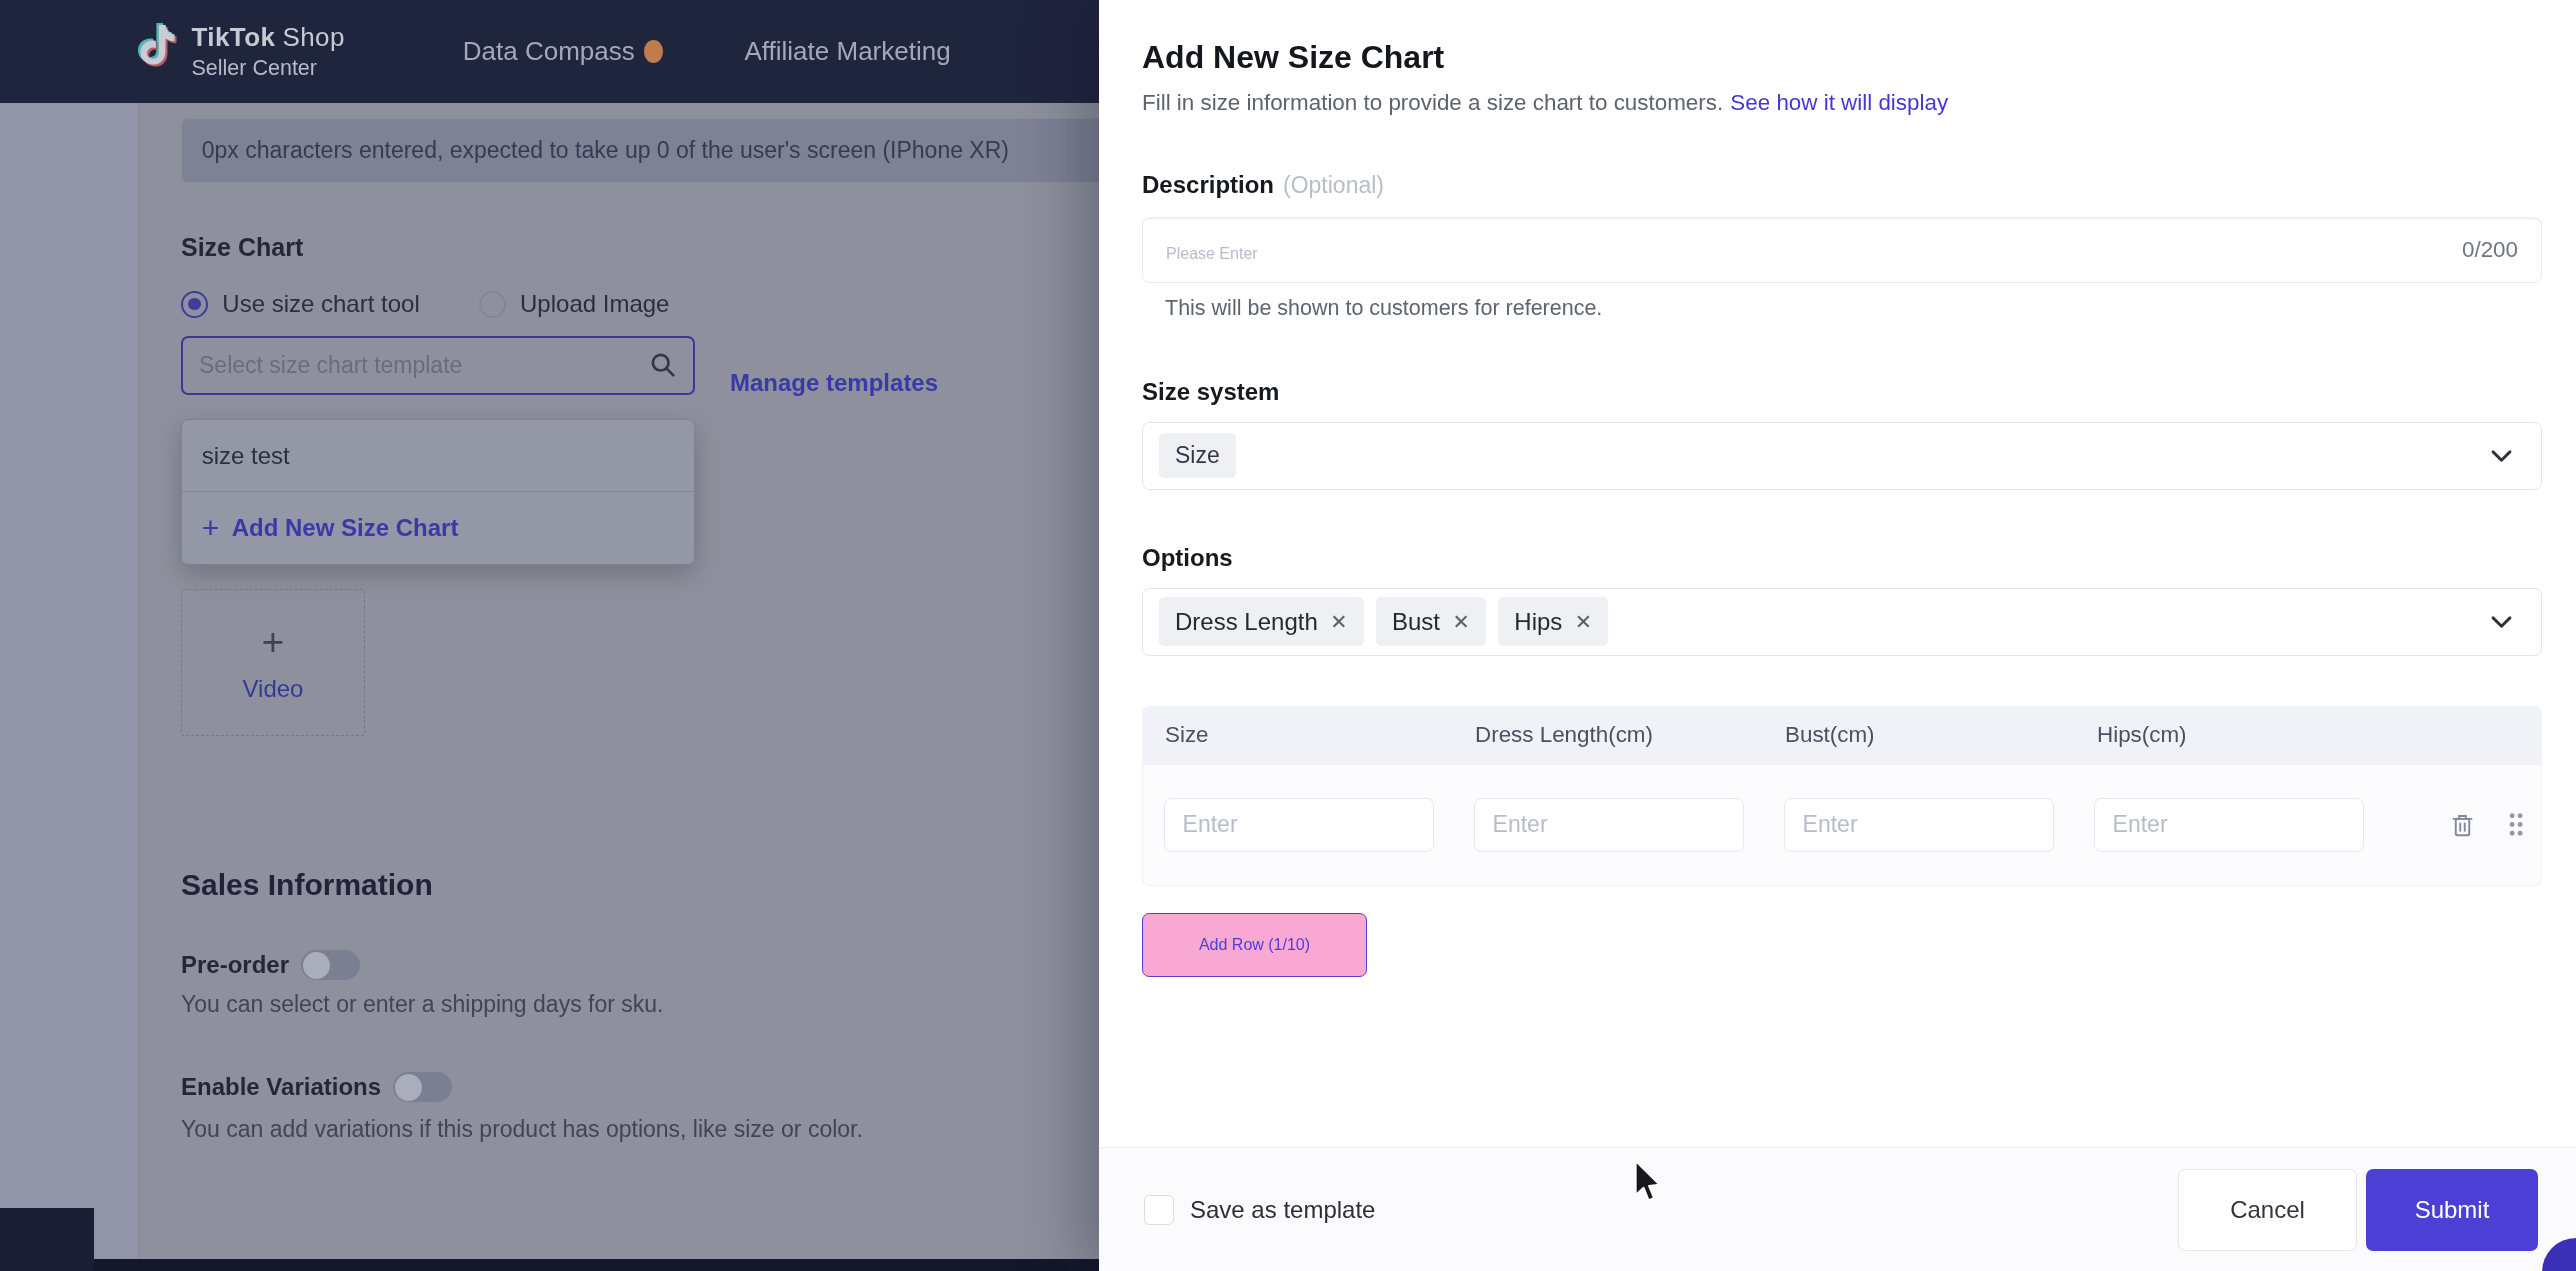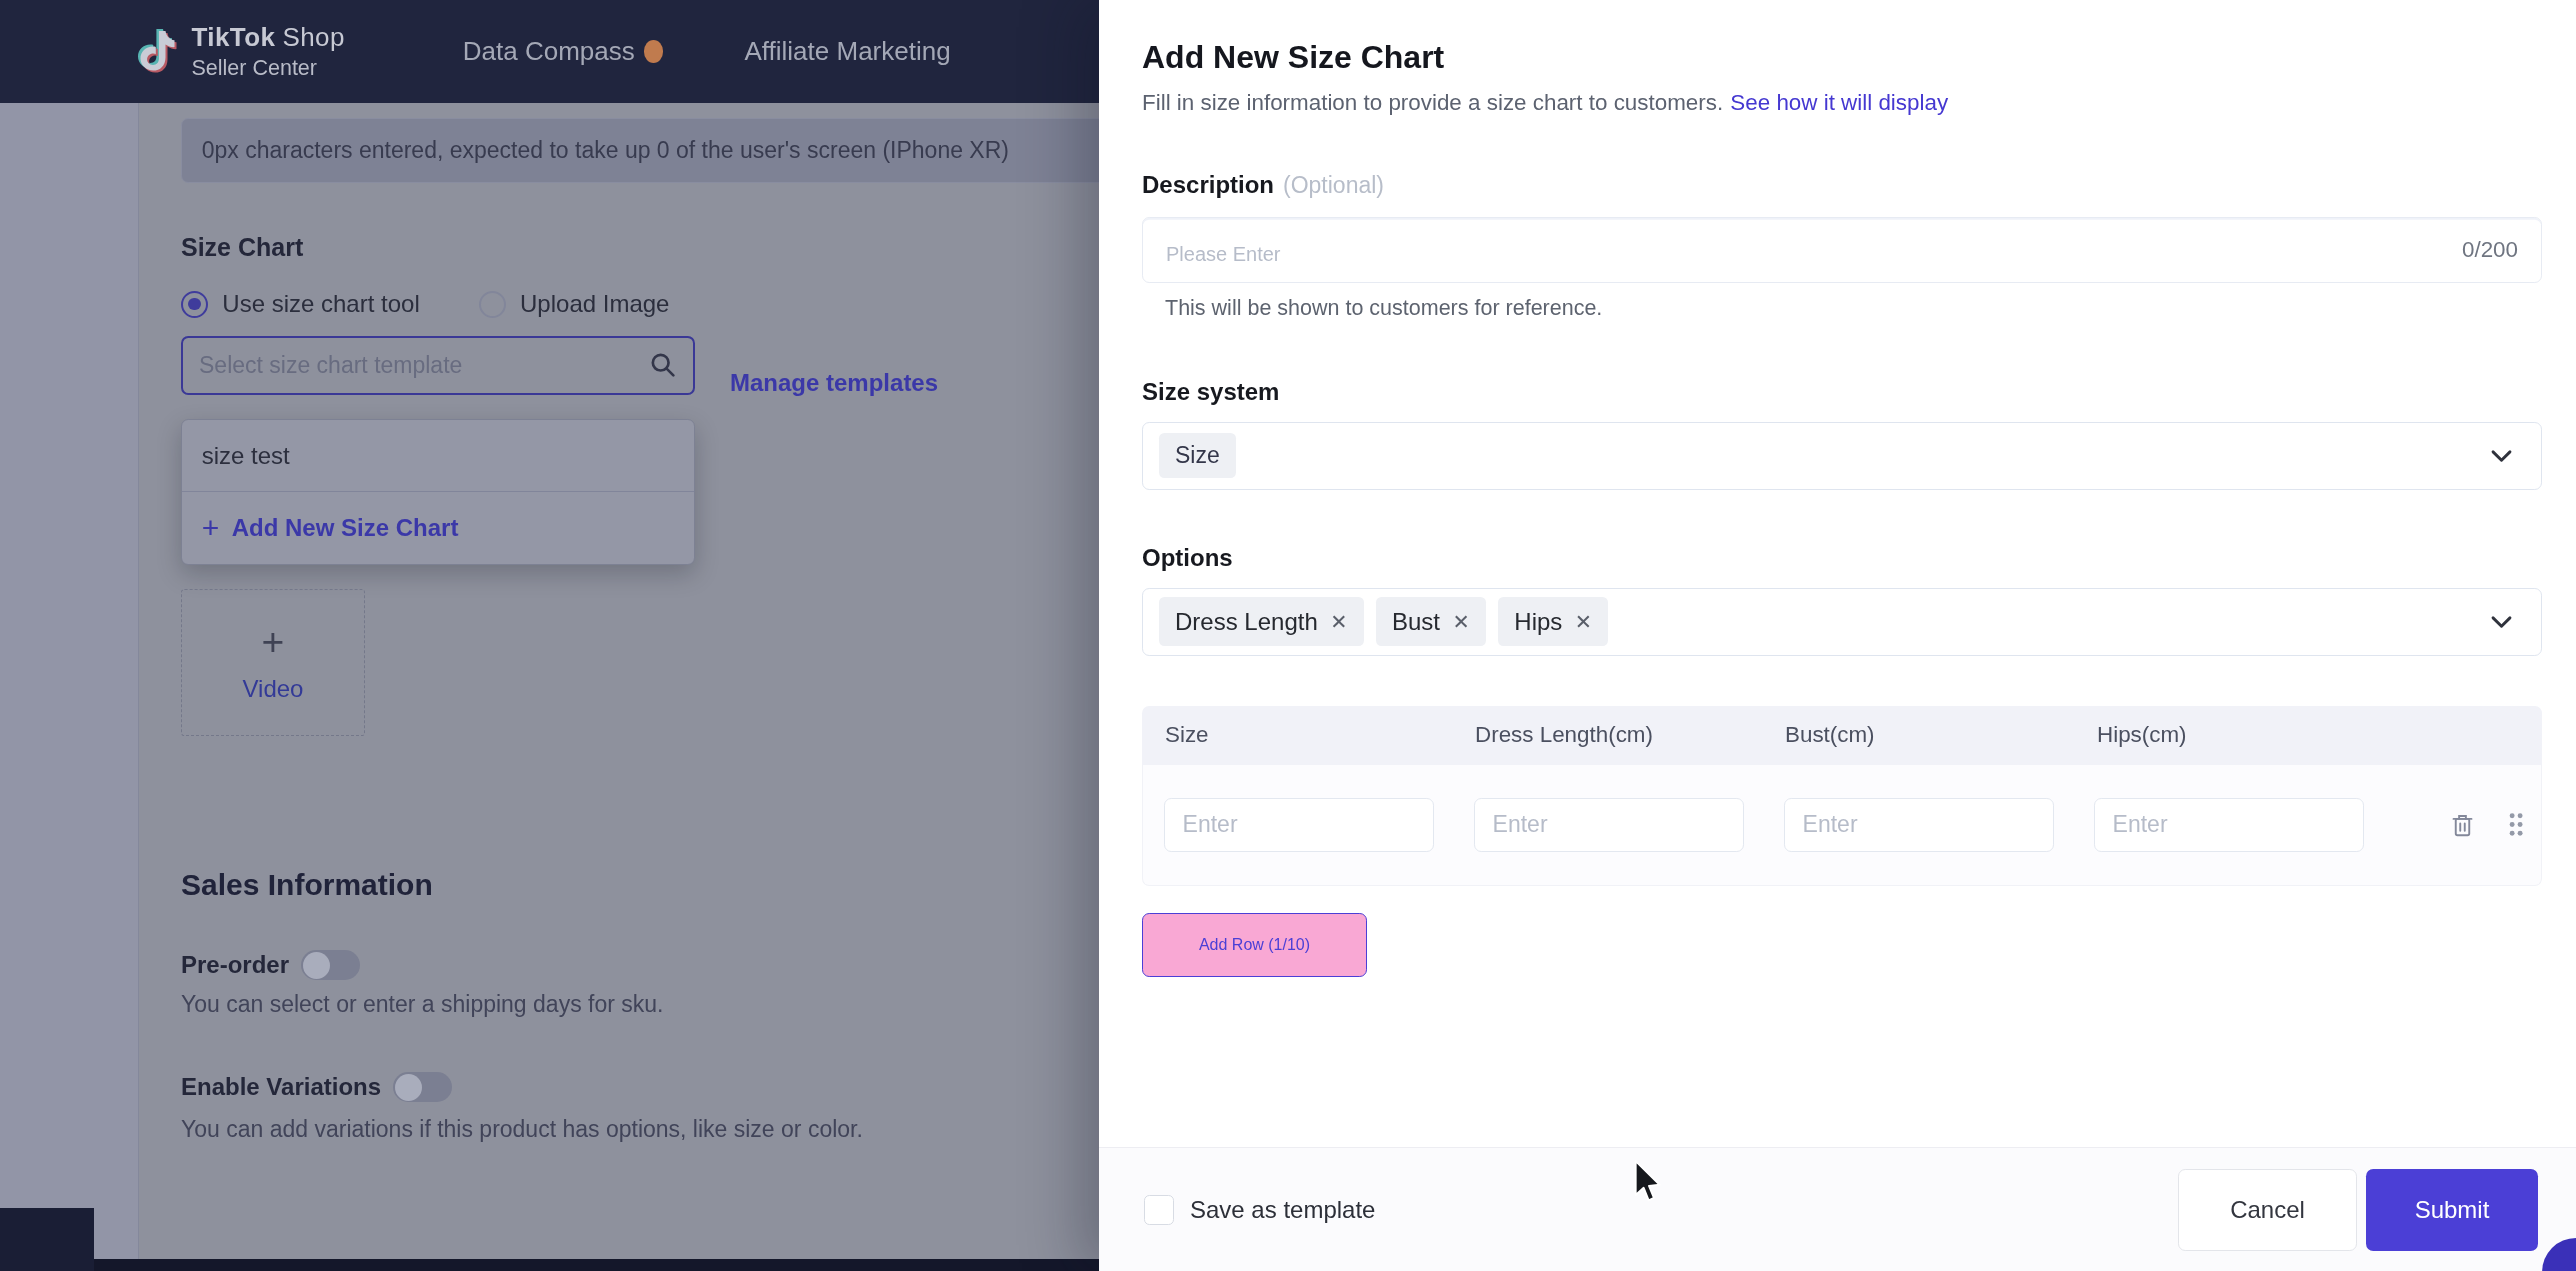--- a/index.html
+++ b/index.html
@@ -7,21 +7,21 @@
   body { font-family:"Liberation Sans", sans-serif; }
   .page { position:relative; width:2576px; height:1272px; overflow:hidden; background:#8e919d; }
 
   
   .left-region { position:absolute; left:0; top:0; width:1099px; height:1272px; overflow:hidden; }
   .sidebar-strip { position:absolute; left:0; top:103px; width:139px; height:1169px; background:#9295a7; border-right:0.9px solid #84889b; }
   .corner-dark { position:absolute; left:0; top:1208px; width:94px; height:64px; background:#1a1e35; }
   .bottom-strip { position:absolute; left:94px; top:1259px; width:1005px; height:12.5px; background:#14172a; }
 
   .app-header { position:absolute; left:0; top:0; width:1099px; height:103px; background:#20253e; display:flex; align-items:center; }
-  .logo { margin-left:134px; display:flex; align-items:flex-end; gap:12.5px; }
+  .logo { margin-left:134px; display:flex; align-items:flex-start; gap:12.5px; }
   .logo-text .l1 { font-size:26px; color:#c7c9d3; letter-spacing:0.4px; }
   .logo-text .l1 b { font-weight:700; }
   .logo-text .l1 .prod { font-weight:400; margin-left:7.2px; }
   .logo-text .l2 { font-size:21.5px; color:#b8bbc7; margin-top:2.7px; }
   .nav { margin-left:118px; display:flex; align-items:center; gap:81px; }
   .nav-item { display:flex; align-items:center; font-size:26px; color:#a4a8b6; cursor:default; }
   .nav-dot { width:19.7px; height:23px; border-radius:50%; background:#c07b4e; margin-left:9px; }
 
   .char-bar { position:absolute; left:181px; top:118px; width:930px; height:65px; background:#7e8295; border:0.9px solid #898da0; border-radius:7.2px; display:flex; align-items:center; padding:0 19.7px; }
   .char-bar span { font-size:23px; color:#383b4f; }
@@ -60,21 +60,21 @@
   
   .drawer { position:absolute; left:1099px; top:0; width:1477px; height:1272px; background:#ffffff; box-shadow:-21.5px 0 54px rgba(15,18,35,.28); }
   .drawer-body { padding:0 34px 0 43px; }
   .d-title { padding-top:39px; font-size:32px; font-weight:700; color:#15171e; }
   .d-sub { margin-top:14.3px; font-size:22.4px; color:#5c6270; }
   .d-sub a { color:#4538d1; text-decoration:none; font-weight:500; margin-left:7.2px; cursor:pointer; }
 
   .f-label { margin-top:55px; font-size:24px; font-weight:700; color:#17191f; display:flex; align-items:baseline; }
   .f-label .opt { font-weight:400; font-size:23px; color:#b7bdc9; margin-left:9px; }
   .desc-input { margin-top:18px; height:66px; border:0.9px solid #e7ebf3; border-radius:7.2px; display:flex; align-items:center; padding:0 23px; box-shadow:inset 0 1.8px 0 rgba(190,205,230,.25); }
-  .desc-input input { flex:1; border:none; outline:none; font-size:20px; font-family:inherit; color:#26292f;margin-top:8px; }
+  .desc-input input { flex:1; border:none; outline:none; font-size:16px; font-family:inherit; color:#26292f;margin-top:8px; }
   .desc-input input::placeholder { color:#b6bcc9; }
   .counter { font-size:22.4px; color:#6f7581; }
   .d-help { margin-top:12.5px; margin-left:23px; font-size:21.5px; color:#5d636f; }
 
   .sec-label { margin-top:57px; font-size:24px; font-weight:700; color:#17191f; }
   .select-box { margin-top:16px; height:68px; border:0.9px solid #dfe5ef; border-radius:7.2px; display:flex; align-items:center; padding:0 25px 0 16px; cursor:pointer; }
   .chip { background:#eef0f4; border-radius:5.4px; padding:9px 16px; font-size:23px; color:#34374a; }
   .chev { margin-left:auto; display:flex; align-items:center; }
   .tags { display:flex; align-items:center; gap:12.5px; }
   .tag { background:#eef0f4; border-radius:5.4px; padding:10.7px 16px; display:flex; align-items:center; gap:12.5px; font-size:24px; color:#26292f; }

